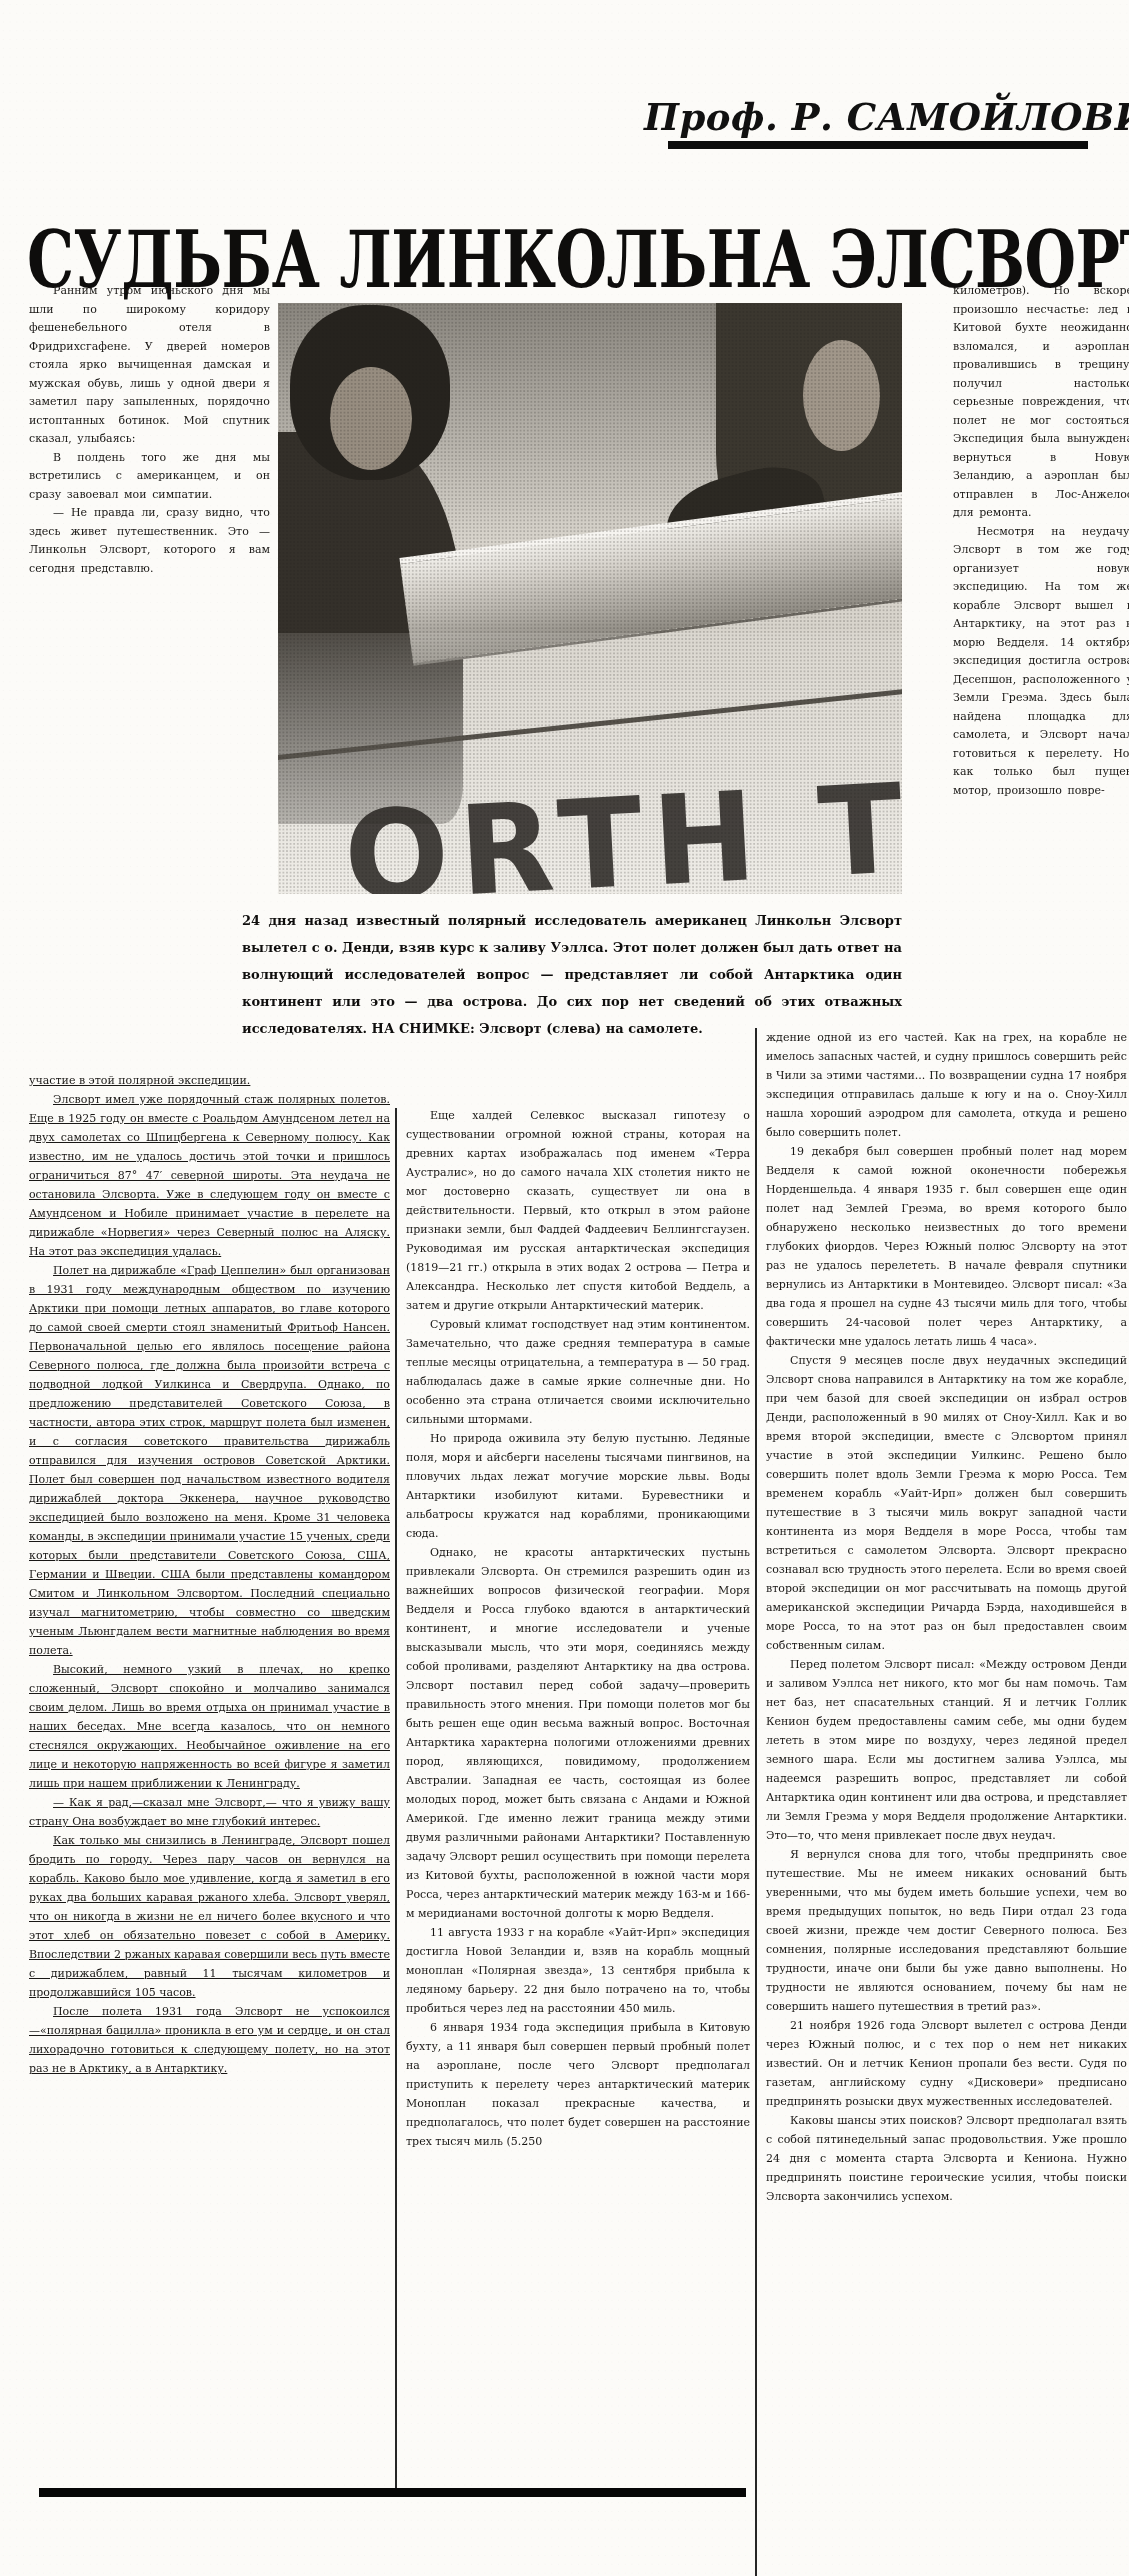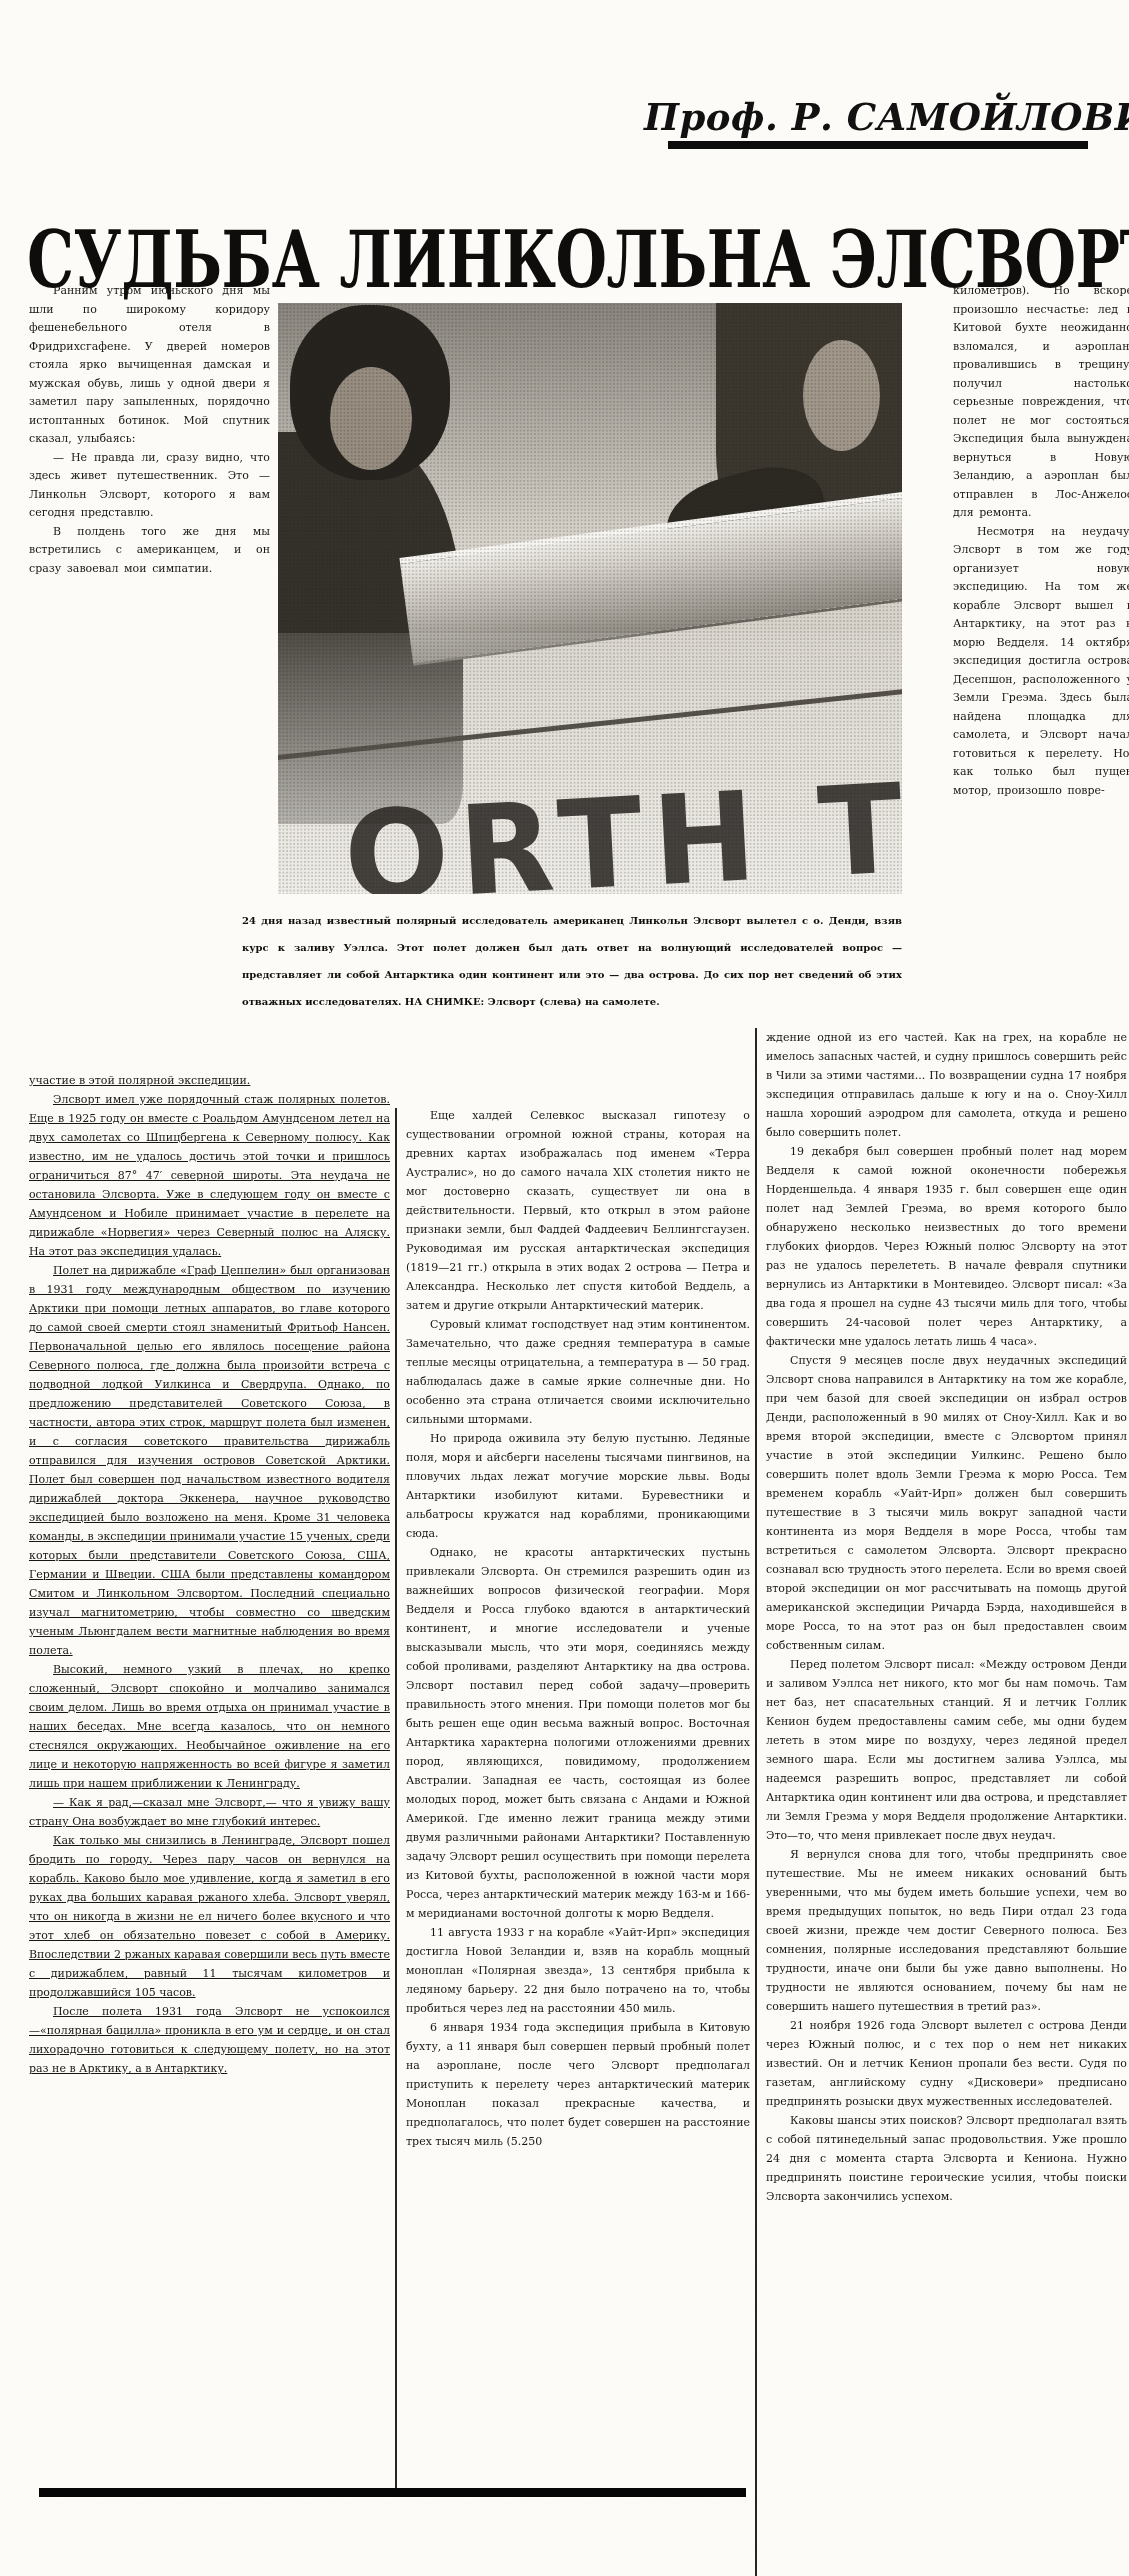--- a/index.html
+++ b/index.html
@@ -49,21 +49,21 @@
     left:66px; top:463px; font-family:"DejaVu Sans", sans-serif; font-weight:bold;
     font-size:123px; letter-spacing:10.3px; color:rgba(44,41,37,.88);
     transform:rotate(-3deg); white-space:nowrap;
   }
   .ph-halftone { left:0; top:0; width:100%; height:100%;
     background-image:radial-gradient(rgba(30,28,25,.30) 0.5px, transparent 0.9px);
     background-size:3.6px 3.6px; }
   
   .caption {
     position:absolute; left:242px; top:907px; width:660px;
-    font-weight:bold; font-size:10px; line-height:27px; text-align:justify; color:#0f0e0d;
+    font-weight:bold; font-size:13px; line-height:27px; text-align:justify; color:#0f0e0d;
   }
   
   .col { position:absolute; text-align:justify; font-size:11px; line-height:19px; color:#191715; }
   .col p { margin:0; text-indent:24px; }
   .col p.cont { text-indent:0; }
   .col-left-narrow  { left:29px;   top:282px;  width:241px; line-height:18.5px; word-spacing:2.1px; }
   .col-right-narrow { left:921px; top:282px;  width:180px; line-height:18.5px; word-spacing:2.1px;margin-left:32px; }
   .col-left-wide    { left:29px;   top:1071px; width:361px;text-decoration:underline; }
   .col-middle       { left:406px;  top:1106px; width:344px; }
   .col-right-wide   { left:766px; top:1028px; width:361px; }
@@ -93,22 +93,22 @@
     <div class="ph-lower-light"></div>
     <div class="ph-wing-line"></div>
     <div class="ph-letters">ORTH TRA</div>
     <div class="ph-halftone"></div>
   </div>
 
   <div class="caption">24 дня назад известный полярный исследователь американец Линкольн Элсворт вылетел с о. Денди, взяв курс к заливу Уэллса. Этот полет должен был дать ответ на волнующий исследователей вопрос — представляет ли собой Антарктика один континент или это — два острова. До сих пор нет сведений об этих отважных исследователях. НА СНИМКЕ: Элсворт (слева) на самолете.</div>
 
   <div class="col col-left-narrow">
     <p>Ранним утром июньского дня мы шли по широкому коридору фешенебельного отеля в Фридрихсгафене. У дверей номеров стояла ярко вычищенная дамская и мужская обувь, лишь у одной двери я заметил пару запыленных, порядочно истоптанных ботинок. Мой спутник сказал, улыбаясь:</p>
+    <p>В полдень того же дня мы встретились с американцем, и он сразу завоевал мои симпатии.</p>
     <p>— Не правда ли, сразу видно, что здесь живет путешественник. Это — Линкольн Элсворт, которого я вам сегодня представлю.</p>
-    <p>В полдень того же дня мы встретились с американцем, и он сразу завоевал мои симпатии.</p>
   </div>
 
   <div class="col col-right-narrow">
     <p class="cont">километров). Но вскоре произошло несчастье: лед в Китовой бухте неожиданно взломался, и аэроплан, провалившись в трещину, получил настолько серьезные повреждения, что полет не мог состояться. Экспедиция была вынуждена вернуться в Новую Зеландию, а аэроплан был отправлен в Лос-Анжелос для ремонта.</p>
     <p>Несмотря на неудачу, Элсворт в том же году организует новую экспедицию. На том же корабле Элсворт вышел в Антарктику, на этот раз к морю Ведделя. 14 октября экспедиция достигла острова Десепшон, расположенного у Земли Греэма. Здесь была найдена площадка для самолета, и Элсворт начал готовиться к перелету. Но, как только был пущен мотор, произошло повре-</p>
   </div>
 
   <div class="col col-left-wide">
     <p class="cont">участие в этой полярной экспедиции.</p>
     <p>Элсворт имел уже порядочный стаж полярных полетов. Еще в 1925 году он вместе с Роальдом Амундсеном летел на двух самолетах со Шпицбергена к Северному полюсу. Как известно, им не удалось достичь этой точки и пришлось ограничиться 87° 47′ северной широты. Эта неудача не остановила Элсворта. Уже в следующем году он вместе с Амундсеном и Нобиле принимает участие в перелете на дирижабле «Норвегия» через Северный полюс на Аляску. На этот раз экспедиция удалась.</p>

